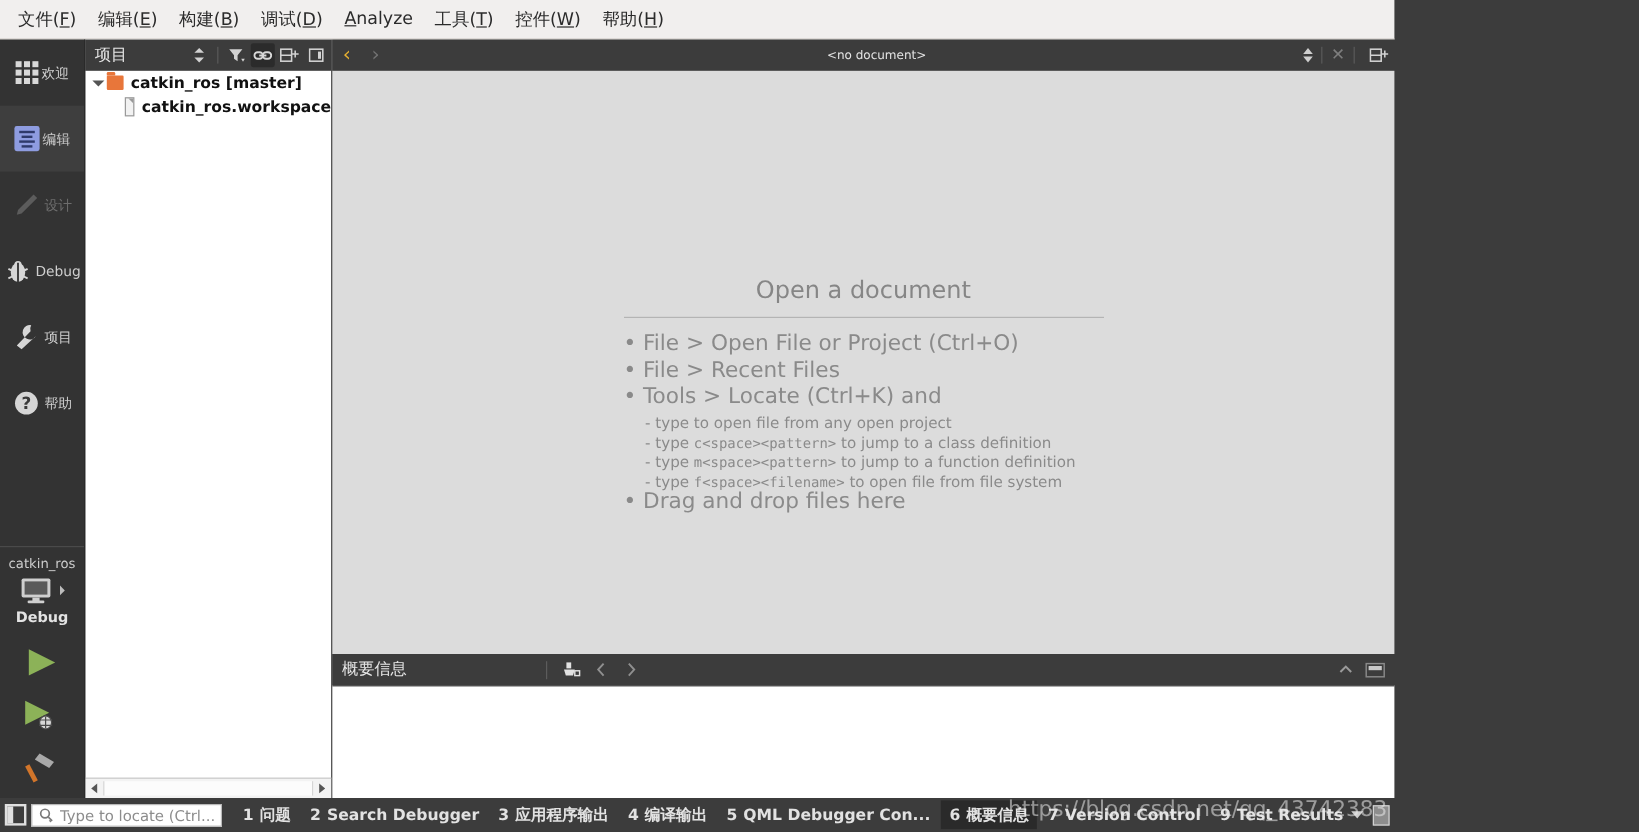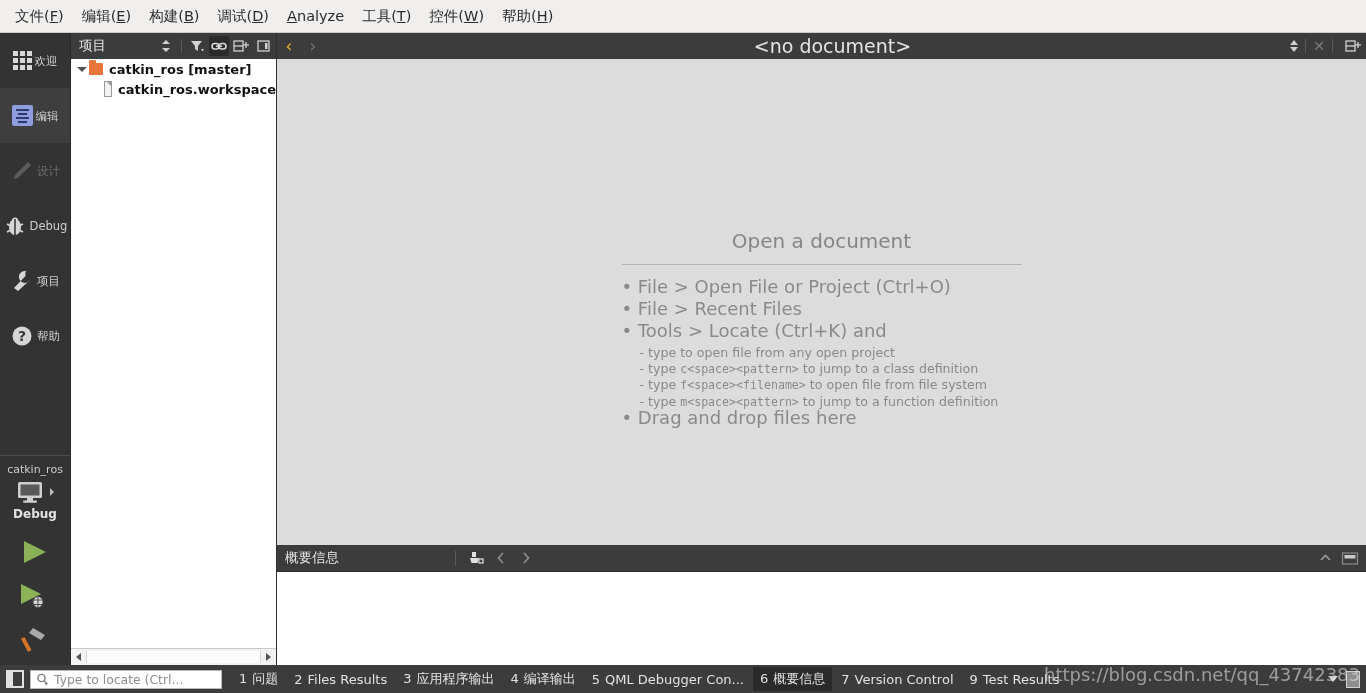--- a/index.html
+++ b/index.html
@@ -5,21 +5,21 @@
   html, body {
     margin: 0; padding: 0;
     width: 1366px; height: 693px;
     overflow: hidden;
     background: #3c3c3c;
     font-family: "DejaVu Sans", "Liberation Sans", sans-serif;
     -webkit-font-smoothing: antialiased;
   }
   .app {
     position: relative;
-    width: 1366px; height: 693px;
+    width: 1162px; height: 693px;
     display: flex; flex-direction: column;
   }
 
   
   .menubar {
     height: 33px; flex: none;
     background: #f1efee;
     border-bottom: 1px solid #cfcbc7;
     display: flex; align-items: center;
     padding-left: 6px;
@@ -126,21 +126,21 @@
   .center { flex: 1; display: flex; flex-direction: column; min-width: 0; }
 
   .editbar {
     height: 26px; flex: none; background: #3c3c3c;
     display: flex; align-items: center; box-sizing: border-box;
   }
   .nav-arrow { width: 24px; height: 24px; display: flex; align-items: center; justify-content: center; font-size: 17px; cursor: default; }
   .nav-arrow.active { color: #e8b130; }
   .nav-arrow.dim { color: #737373; }
   .doc-combo { flex: 1; display: flex; align-items: center; justify-content: center; position: relative; }
-  .doc-name { color: #e4e4e4; font-size: 19px; }
+  .doc-name { color: #e4e4e4; font-size: 10px; }
   .combo-tools { display: flex; align-items: center; position: absolute; right: 4px; gap: 4px; }
   .updown { display: flex; flex-direction: column; gap: 2px; align-items: center; }
   .ud-up { width:0;height:0;border-left:4px solid transparent;border-right:4px solid transparent;border-bottom:5px solid #cfcfcf; }
   .ud-dn { width:0;height:0;border-left:4px solid transparent;border-right:4px solid transparent;border-top:5px solid #cfcfcf; }
   .xbtn { color: #7e7e7e; font-size: 14px; }
   .split-btn { width: 26px; display: flex; align-items: center; justify-content: center; }
 
   .editor {
     flex: 1; background: #dcdcdc; position: relative; overflow: hidden;
     display: flex; justify-content: center;
@@ -171,21 +171,21 @@
     position: relative;
   }
   .sb-toggle { width: 22px; height: 20px; display: flex; align-items: center; justify-content: center; margin-right: 4px; }
   .sb-toggle-ico { width: 14px; height: 14px; border: 2px solid #e0e0e0; display: flex; }
   .sb-toggle-ico i { width: 5px; background: #e0e0e0; }
   .locator {
     width: 192px; height: 19px; background: #ffffff; border: 1px solid #b9b9b9;
     display: flex; align-items: center; padding: 0 5px; box-sizing: border-box; gap: 5px;
   }
   .loc-text { color: #8d8d8d; font-size: 12.4px; white-space: nowrap; overflow: hidden; }
-  .sb-items { display: flex; align-items: center; margin-left: 10px; gap: 2px; }
+  .sb-items { display: flex; align-items: center; margin-left: 10px; gap: 2px; font-weight: bold; }
   .sb-item {
     color: #e2e2e2; font-size: 13px; padding: 3px 7px; white-space: nowrap; cursor: default;
   }
   .sb-item.sel { background: #2a2a2a; }
   .sb-num { margin-right: 5px; }
   .sb-end { margin-left: auto; display: flex; align-items: center; gap: 8px; padding-right: 2px; }
   .sb-caret { width:0;height:0;border-left:5px solid transparent;border-right:5px solid transparent;border-top:6px solid #cfcfcf; }
   .sb-box { width: 12px; height: 15px; border: 1px solid #d2d2d2; background: #8d8d8d; }
 
   .watermark {
@@ -427,22 +427,22 @@
       <div class="editor">
         <div class="placeholder">
           <div class="ph-title">Open a document</div>
           <div class="ph-rule"></div>
           <div id="ph-lines">
               <div class="ph-line">• File &gt; Open File or Project (Ctrl+O)</div>
               <div class="ph-line">• File &gt; Recent Files</div>
               <div class="ph-line">• Tools &gt; Locate (Ctrl+K) and</div>
               <div class="ph-sub">- type to open file from any open project</div>
               <div class="ph-sub">- type <span class="mono">c&lt;space&gt;&lt;pattern&gt;</span> to jump to a class definition</div>
+              <div class="ph-sub">- type <span class="mono">m&lt;space&gt;&lt;pattern&gt;</span> to jump to a function definition</div>
               <div class="ph-sub">- type <span class="mono">f&lt;space&gt;&lt;filename&gt;</span> to open file from file system</div>
-              <div class="ph-sub">- type <span class="mono">m&lt;space&gt;&lt;pattern&gt;</span> to jump to a function definition</div>
               <div class="ph-line">• Drag and drop files here</div>
             </div>
         </div>
       </div>
 
       <div class="outpane">
         <div class="out-head">
           <div class="out-title">概要信息</div>
           <div class="out-sep"></div>
           <div class="out-tools">
@@ -495,21 +495,21 @@
         <svg width="13" height="13" viewBox="0 0 13 13">
           <circle cx="5.5" cy="5" r="3.6" fill="none" stroke="#7a7a7a" stroke-width="1.4"></circle>
           <line x1="8.3" y1="8" x2="11.5" y2="11" stroke="#7a7a7a" stroke-width="1.4"></line>
           <path d="M8.6 10.6 L11.4 10.6 L10 12.4 Z" fill="#7a7a7a"></path>
         </svg>
       </span>
       <span class="loc-text">Type to locate (Ctrl...</span>
     </div>
     <div class="sb-items" id="sbitems">
         <div class="sb-item"><span class="sb-num">1</span><span>问题</span></div>
-        <div class="sb-item"><span class="sb-num">2</span><span>Files Results</span></div>
+        <div class="sb-item"><span class="sb-num">2</span><span>Search Debugger</span></div>
         <div class="sb-item"><span class="sb-num">3</span><span>应用程序输出</span></div>
         <div class="sb-item"><span class="sb-num">4</span><span>编译输出</span></div>
         <div class="sb-item"><span class="sb-num">5</span><span>QML Debugger Con...</span></div>
         <div class="sb-item sel"><span class="sb-num">6</span><span>概要信息</span></div>
         <div class="sb-item"><span class="sb-num">7</span><span>Version Control</span></div>
         <div class="sb-item"><span class="sb-num">9</span><span>Test Results</span></div>
       </div>
     <div class="sb-end">
       <div>
           <div class="sb-caret"></div>

